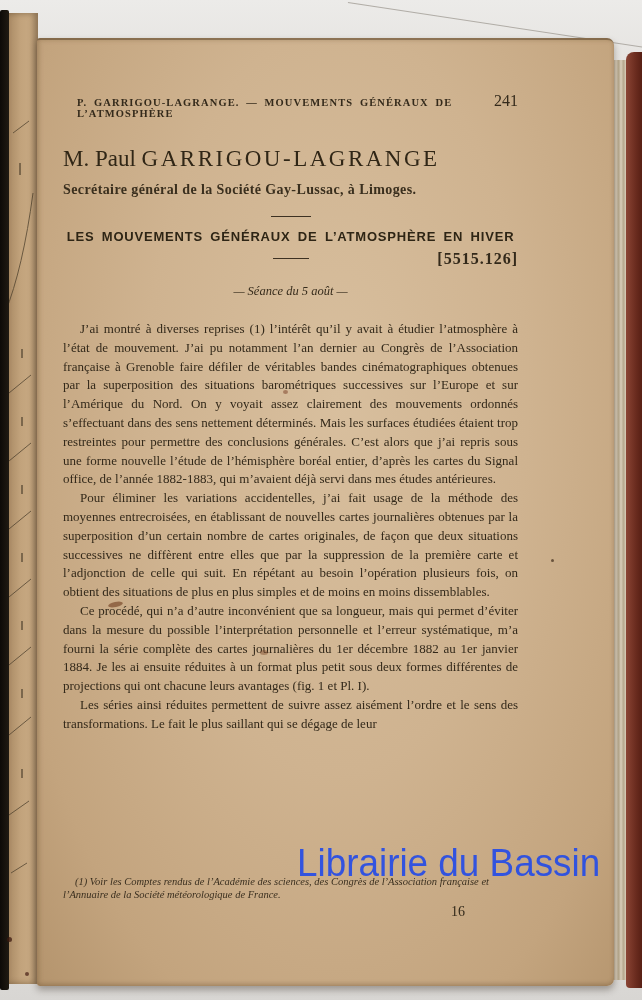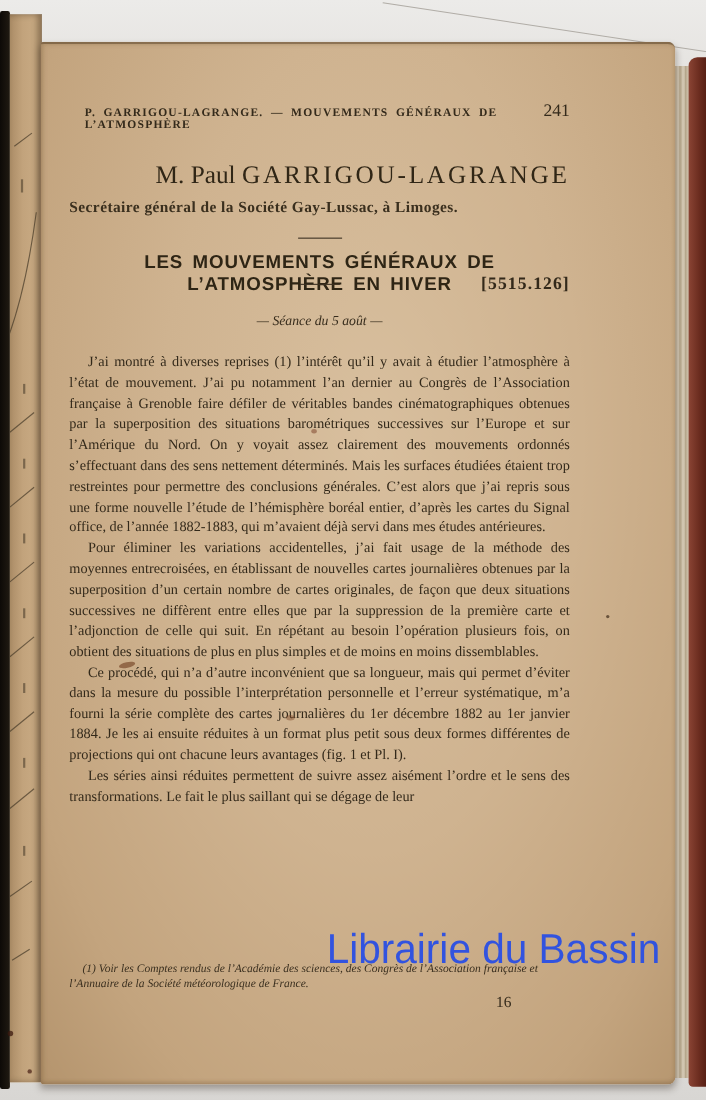--- a/index.html
+++ b/index.html
@@ -21,28 +21,28 @@
   .page{position:absolute;left:37px;top:38px;width:577px;height:946px;overflow:hidden;
     background:radial-gradient(ellipse at 52% 38%,#d8bf9e 0%,#cfb390 45%,#c3a47e 80%,#b4946d 100%);
     border-radius:3px 7px 7px 3px;
     border-top:2px solid rgba(70,50,28,.45);
     box-shadow:0 4px 7px rgba(40,30,20,.35),inset 0 -2px 4px rgba(90,65,35,.25),inset 2px 0 5px rgba(120,90,55,.25);}
   .column{position:absolute;left:26px;top:0;width:455px;height:100%;color:#31281a;}
   
   .running-header{position:absolute;top:52px;left:0;width:100%;display:flex;justify-content:space-between;align-items:baseline;
     padding-left:14px;box-sizing:border-box;font-size:10.5px;letter-spacing:1.1px;word-spacing:3px;font-weight:bold;color:#342a1b;}
   .running-header .folio{font-size:16px;letter-spacing:0;font-weight:normal;}
-  .art-author{position:absolute;top:106px;width:100%;text-align:right;font-size:23px;color:#302616;}
+  .art-author{position:absolute;top:106px;width:100%;text-align:left;font-size:23px;color:#302616;}
   .art-author .ln{letter-spacing:2.5px;}
   .art-affil{position:absolute;top:142px;width:100%;font-size:14px;letter-spacing:.4px;font-weight:bold;color:#3a2f1e;}
   .rule{position:absolute;left:50%;transform:translateX(-50%);width:40px;height:0;border-top:1.8px solid #3d3122;}
   .rule-1{top:176px;}
   .rule-2{top:218px;width:36px;}
   .art-title{position:absolute;top:189px;width:100%;text-align:center;
-    font-family:"Liberation Sans","DejaVu Sans",sans-serif;font-weight:bold;font-size:17px;letter-spacing:.8px;word-spacing:3px;color:#2e2515;}
+    font-family:"Liberation Sans","DejaVu Sans",sans-serif;font-weight:bold;font-size:13px;letter-spacing:.8px;word-spacing:3px;color:#2e2515;}
   .catalog{position:absolute;top:210px;right:0;font-size:16px;font-weight:bold;letter-spacing:1px;color:#33291a;}
   .session{position:absolute;top:244px;width:100%;text-align:center;font-style:italic;font-size:12.5px;color:#372c1c;}
   .bodytext{position:absolute;top:280px;left:0;width:455px;font-size:13px;line-height:18.8px;text-align:justify;color:#33291a;}
   .bodytext p{margin:0;text-indent:17px;}
   .footnote{position:absolute;top:836px;left:0;width:455px;font-size:10.5px;line-height:12.5px;font-style:italic;color:#3a2f1f;text-indent:12px;}
   .signature{position:absolute;top:864px;left:388px;font-size:14px;color:#33291a;}
   
   .watermark{position:absolute;left:297px;top:842px;z-index:50;
     font-family:"Liberation Sans","DejaVu Sans",sans-serif;font-size:38px;font-weight:normal;
     color:#2a4fe4;opacity:.95;white-space:nowrap;transform:scaleX(.97);transform-origin:left;}

